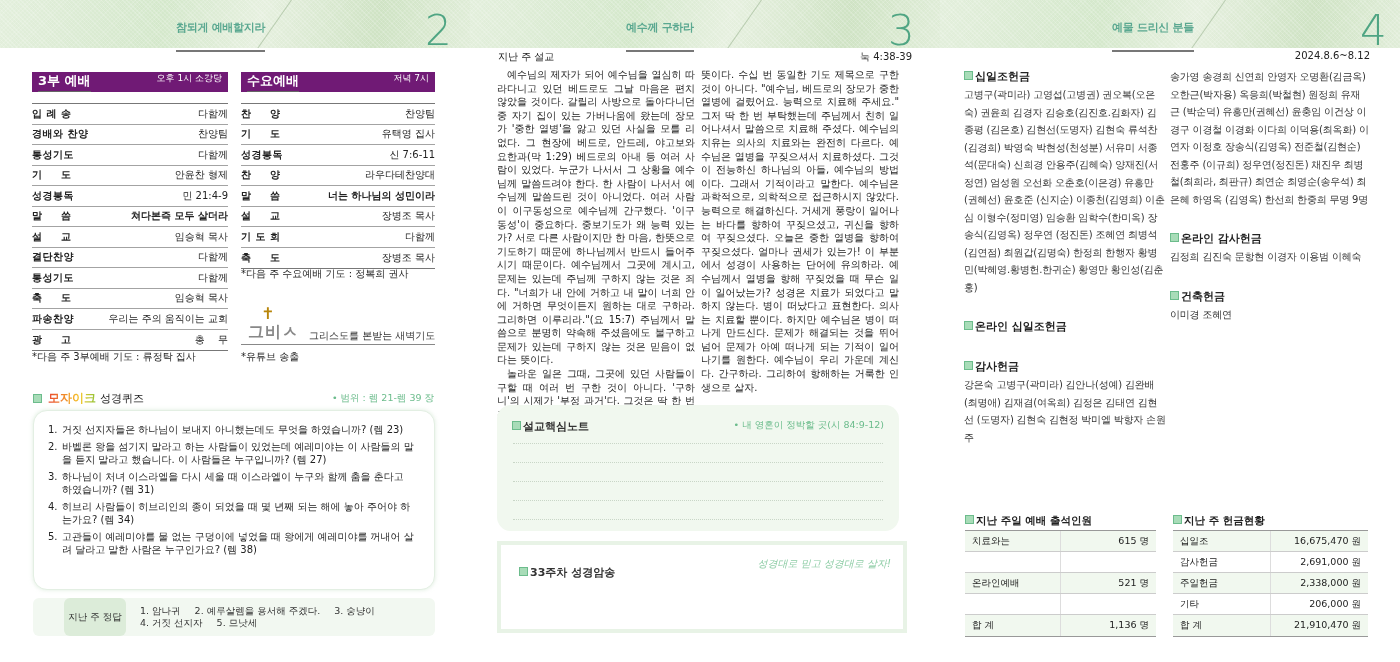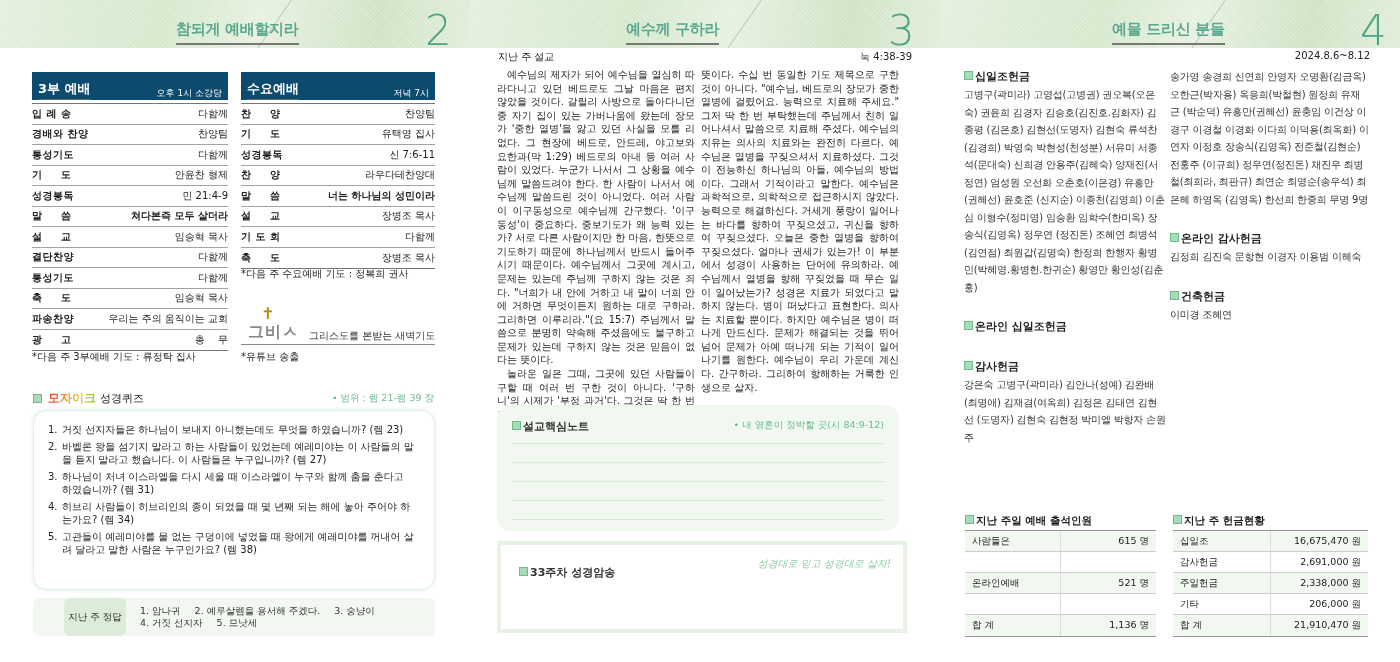--- a/index.html
+++ b/index.html
@@ -19,30 +19,30 @@
   .banner::before {
     content: ""; position: absolute; inset: 0;
     background-image: repeating-linear-gradient(45deg, rgba(255,255,255,0.18) 0 1px, transparent 1px 3px),
                       repeating-linear-gradient(-45deg, rgba(255,255,255,0.12) 0 1px, transparent 1px 3px);
   }
   .banner::after {
     content: ""; position: absolute; left: 62%; top: 0; width: 1px; height: 60px;
     background: rgba(140,170,130,0.5); transform: rotate(35deg); transform-origin: top;
   }
   .banner-title {
-    position: absolute; top: 20px; font-size: 15px; color: #5aa890; font-weight: bold;
-    padding-bottom: 4px; border-bottom: 2px solid #777; letter-spacing: -0.3px;
+    position: absolute; top: 20px; font-size: 11px; color: #5aa890; font-weight: bold;
+    padding-bottom: 15px; border-bottom: 2px solid #777; letter-spacing: -0.3px;
   }
   .page-num {
     position: absolute; top: 6px; font-size: 42px; color: #4fa583; font-family: "DejaVu Sans", sans-serif; font-weight: 300;
   }
 
   
   .svc-head {
-    position: absolute; height: 28px; background: #0c4a6e; display: flex; align-items: flex-end; justify-content: space-between;
+    position: absolute; height: 20px; background: #701a75; display: flex; align-items: flex-start; justify-content: space-between;
     padding: 0 6px 0 6px;
   }
   .svc-head .h-title { color: #fff; font-size: 13px; font-weight: bold; border-bottom: 1px solid #666; padding-bottom: 1px; }
   .svc-head .h-time { color: #fff; font-size: 9px; }
   .order-table { position: absolute; border-top: 1px solid #777; border-bottom: 1px solid #777; }
   .order-row { display: flex; justify-content: space-between; align-items: center; height: 20.5px; border-bottom: 1px solid #a3a3a3; font-size: 10px; }
   .order-row:last-child { border-bottom: none; }
   .order-row .k { font-weight: bold; color: #222; letter-spacing: 0.5px; }
   .order-row .v { color: #222; }
   .note { position: absolute; font-size: 10px; color: #222; }
@@ -301,21 +301,21 @@
     <div class="gift-names">송가영 송경희 신연희 안영자 오명환(김금옥) 오한근(박자용) 옥응희(박철현) 원정희 유재근 (박순덕) 유흥만(권혜선) 윤충임 이건상 이경구 이경철 이경화 이다희 이덕용(최옥화) 이연자 이정호 장송식(김영옥) 전준철(김현순) 전홍주 (이규희) 정우연(정진돈) 채진우 최병철(최희라, 최판규) 최연순 최영순(송우석) 최은혜 하영옥 (김영옥) 한선희 한중희 무명 9명</div>
     <div class="gift-title"><span class="sq"></span><span>온라인 감사헌금</span></div>
     <div class="gift-names">김정희 김진숙 문항현 이경자 이용범 이혜숙</div>
     <div class="gift-title"><span class="sq"></span><span>건축헌금</span></div>
     <div class="gift-names">이미경 조혜연</div>
   </div>
 
   <div class="stat-title" style="left:25px; top:514px;"><span class="sq"></span><span>지난 주일 예배 출석인원</span></div>
   <div class="stat-table" style="left:25px; top:530px; width:191px;">
     <div class="stat-row shade">
-        <span class="c1">사람들은</span>
+        <span class="c1">치료와는</span>
         <span class="c2">615 명</span>
       </div>
     <div class="stat-row">
         <span class="c1"></span>
         <span class="c2"></span>
       </div>
     <div class="stat-row shade">
         <span class="c1">온라인예배</span>
         <span class="c2">521 명</span>
       </div>

